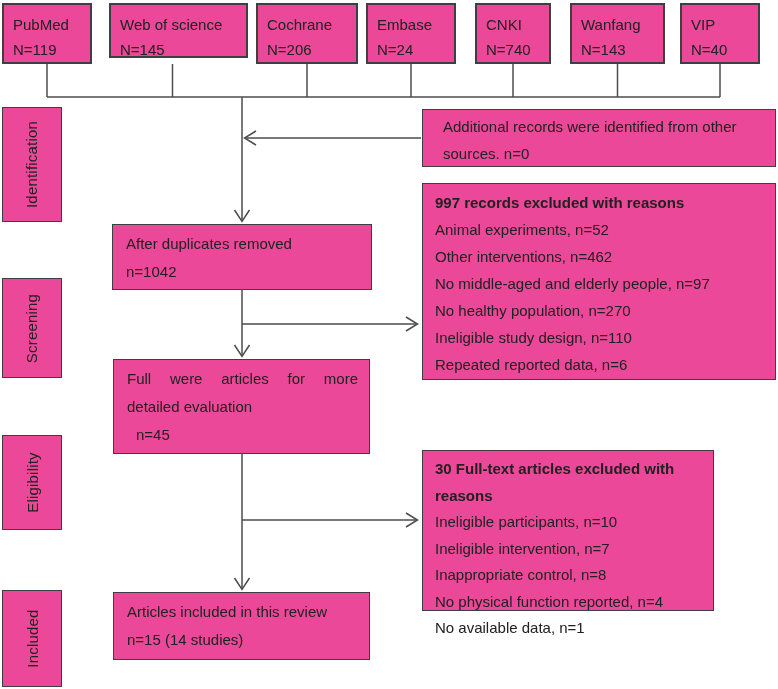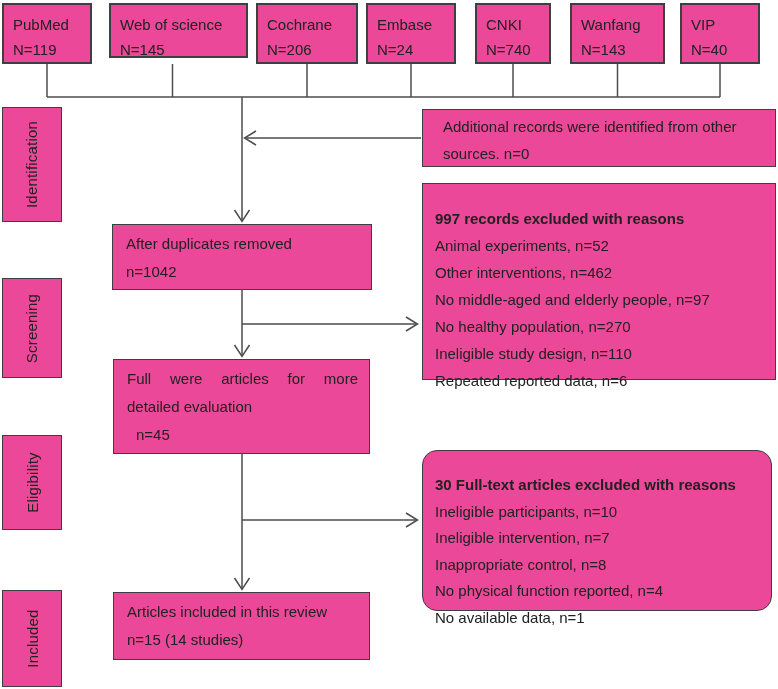--- a/index.html
+++ b/index.html
@@ -41,21 +41,21 @@
     justify-content: center;
   }
   .stage .vtext {
     transform: rotate(-90deg);
     white-space: nowrap;
     font-size: 15px;
     letter-spacing: 0.2px;
   }
   .flowbox { padding: 5px 11px 0 13px; line-height: 28px; }
   .reasonbox { padding: 5px 10px 0 12px; }
-  .reasonbox .title { font-weight: bold; margin-top: 16px; }
+  .reasonbox .title { font-weight: bold; }
   .lh27 { line-height: 27px; }
   .lh26 { line-height: 26.5px; }
   .justify-line { text-align: justify; text-align-last: justify; }
   .indent { padding-left: 9px; }
 </style>
 </head>
 <body>
 
 <div class="canvas">
 
@@ -142,21 +142,21 @@
   <div class="box reasonbox lh27" style="left:422px; top:183px; width:354px; height:197px;">
     <div class="title">997 records excluded with reasons</div>
     <div>Animal experiments, n=52</div>
     <div>Other interventions, n=462</div>
     <div>No middle-aged and elderly people, n=97</div>
     <div>No healthy population, n=270</div>
     <div>Ineligible study design, n=110</div>
     <div>Repeated reported data, n=6</div>
   </div>
 
-  <div class="box reasonbox lh26" style="left:422px; top:450px; width:350px; height:161px;border-radius:15px;">
+  <div class="box reasonbox lh26" style="left:422px; top:450px; width:292px; height:161px;">
     <div class="title">30 Full-text articles excluded with reasons</div>
     <div>Ineligible participants, n=10</div>
     <div>Ineligible intervention, n=7</div>
     <div>Inappropriate control, n=8</div>
     <div>No physical function reported, n=4</div>
     <div>No available data, n=1</div>
   </div>
 
   <div class="box flowbox" style="left:112px; top:224px; width:260px; height:66px;">
     <div>After duplicates removed</div>

